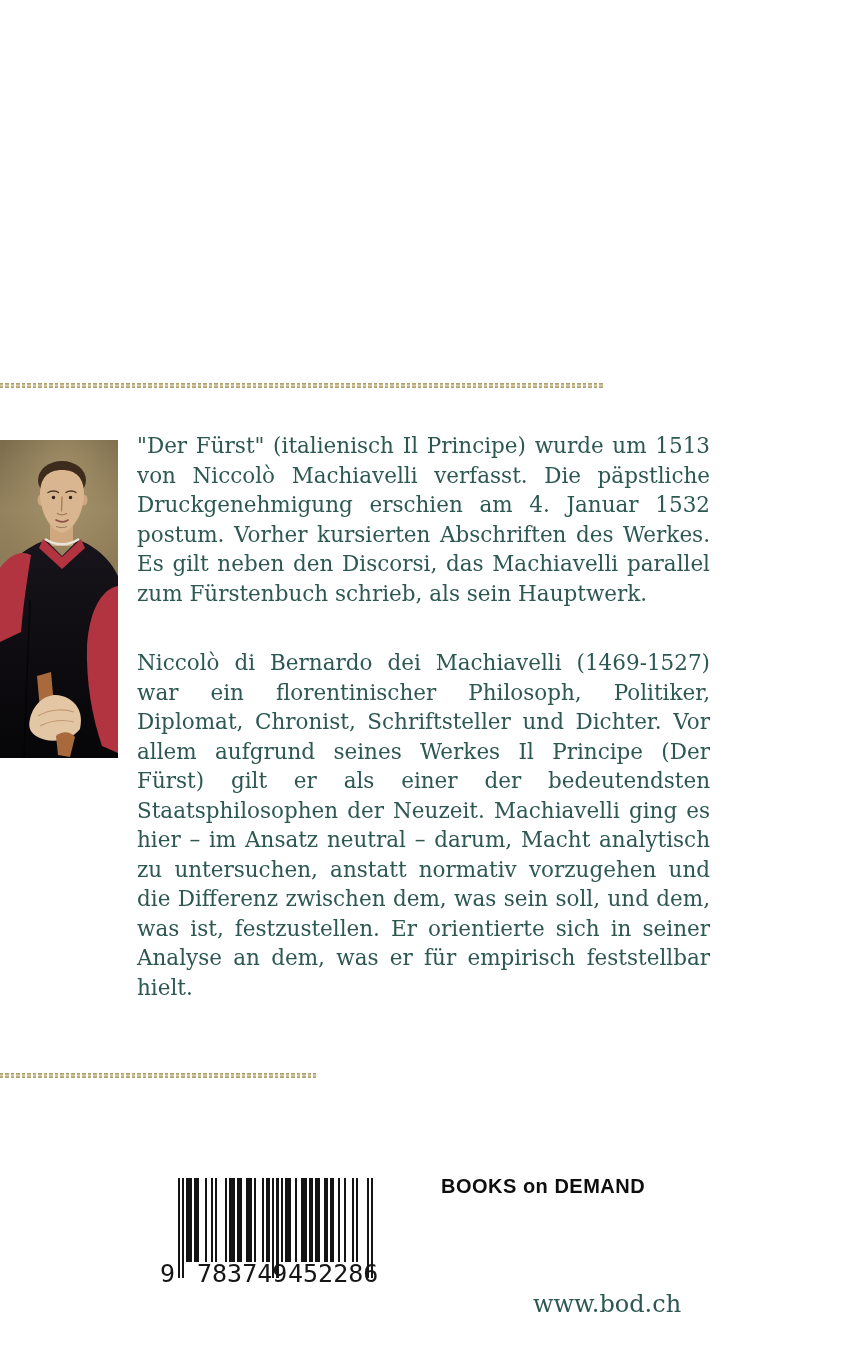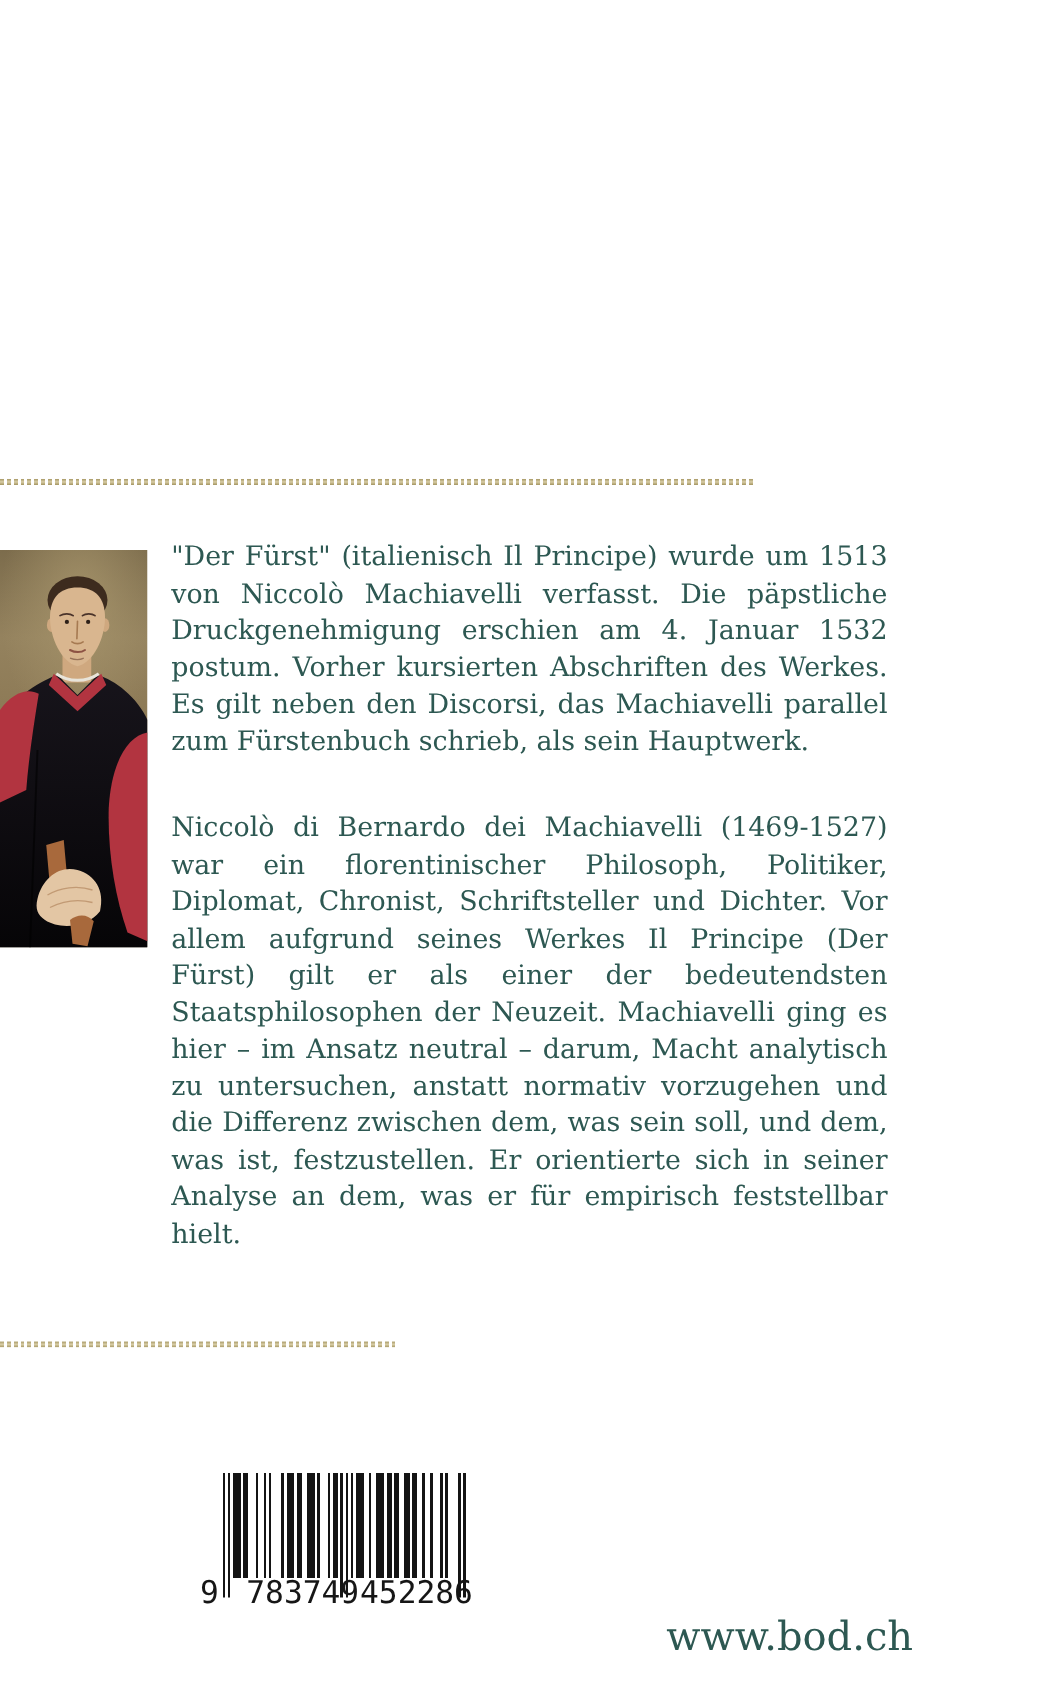--- a/index.html
+++ b/index.html
@@ -56,21 +56,21 @@
     font-family:"Liberation Sans", sans-serif;font-weight:bold;
     font-size:20px;letter-spacing:0;color:var(--blue);
   }
   .bod-tagline{
     margin-top:5px;
     font-family:"Liberation Sans", sans-serif;font-weight:bold;
     font-size:20px;letter-spacing:0.5px;color:#0e0e0e;white-space:nowrap;
   }
   .website{
     position:absolute;left:533px;top:1290px;
-    font-family:"DejaVu Serif", serif;font-size:32px;color:var(--teal);
+    font-family:"DejaVu Serif", serif;font-size:24px;color:var(--teal);
   }
 </style>
 </head>
 <body>
 
 <div class="dotted-rule rule-top"></div>
 
 <svg class="portrait" viewBox="0 0 118 318" width="118" height="318" preserveAspectRatio="none">
   <defs>
     <linearGradient id="pbg" x1="0" y1="0" x2="0" y2="1">
@@ -177,15 +177,16 @@
       <rect x="178.35" y="0" width="2.11" height="84" fill="#141414"></rect>
       <rect x="188.60" y="0" width="2.11" height="100" fill="#141414"></rect>
       <rect x="192.70" y="0" width="2.11" height="100" fill="#141414"></rect>
     </svg>
   <span class="bc-digits bc-first">9</span>
   <span class="bc-digits bc-g1">783749</span>
   <span class="bc-digits bc-g2">452286</span>
 </div>
 
 <div class="bod-logo">
+  <div class="bod-tagline">BOOKS on DEMAND</div>
 </div>
 
 <div class="website">www.bod.ch</div>
 
 </body></html>

